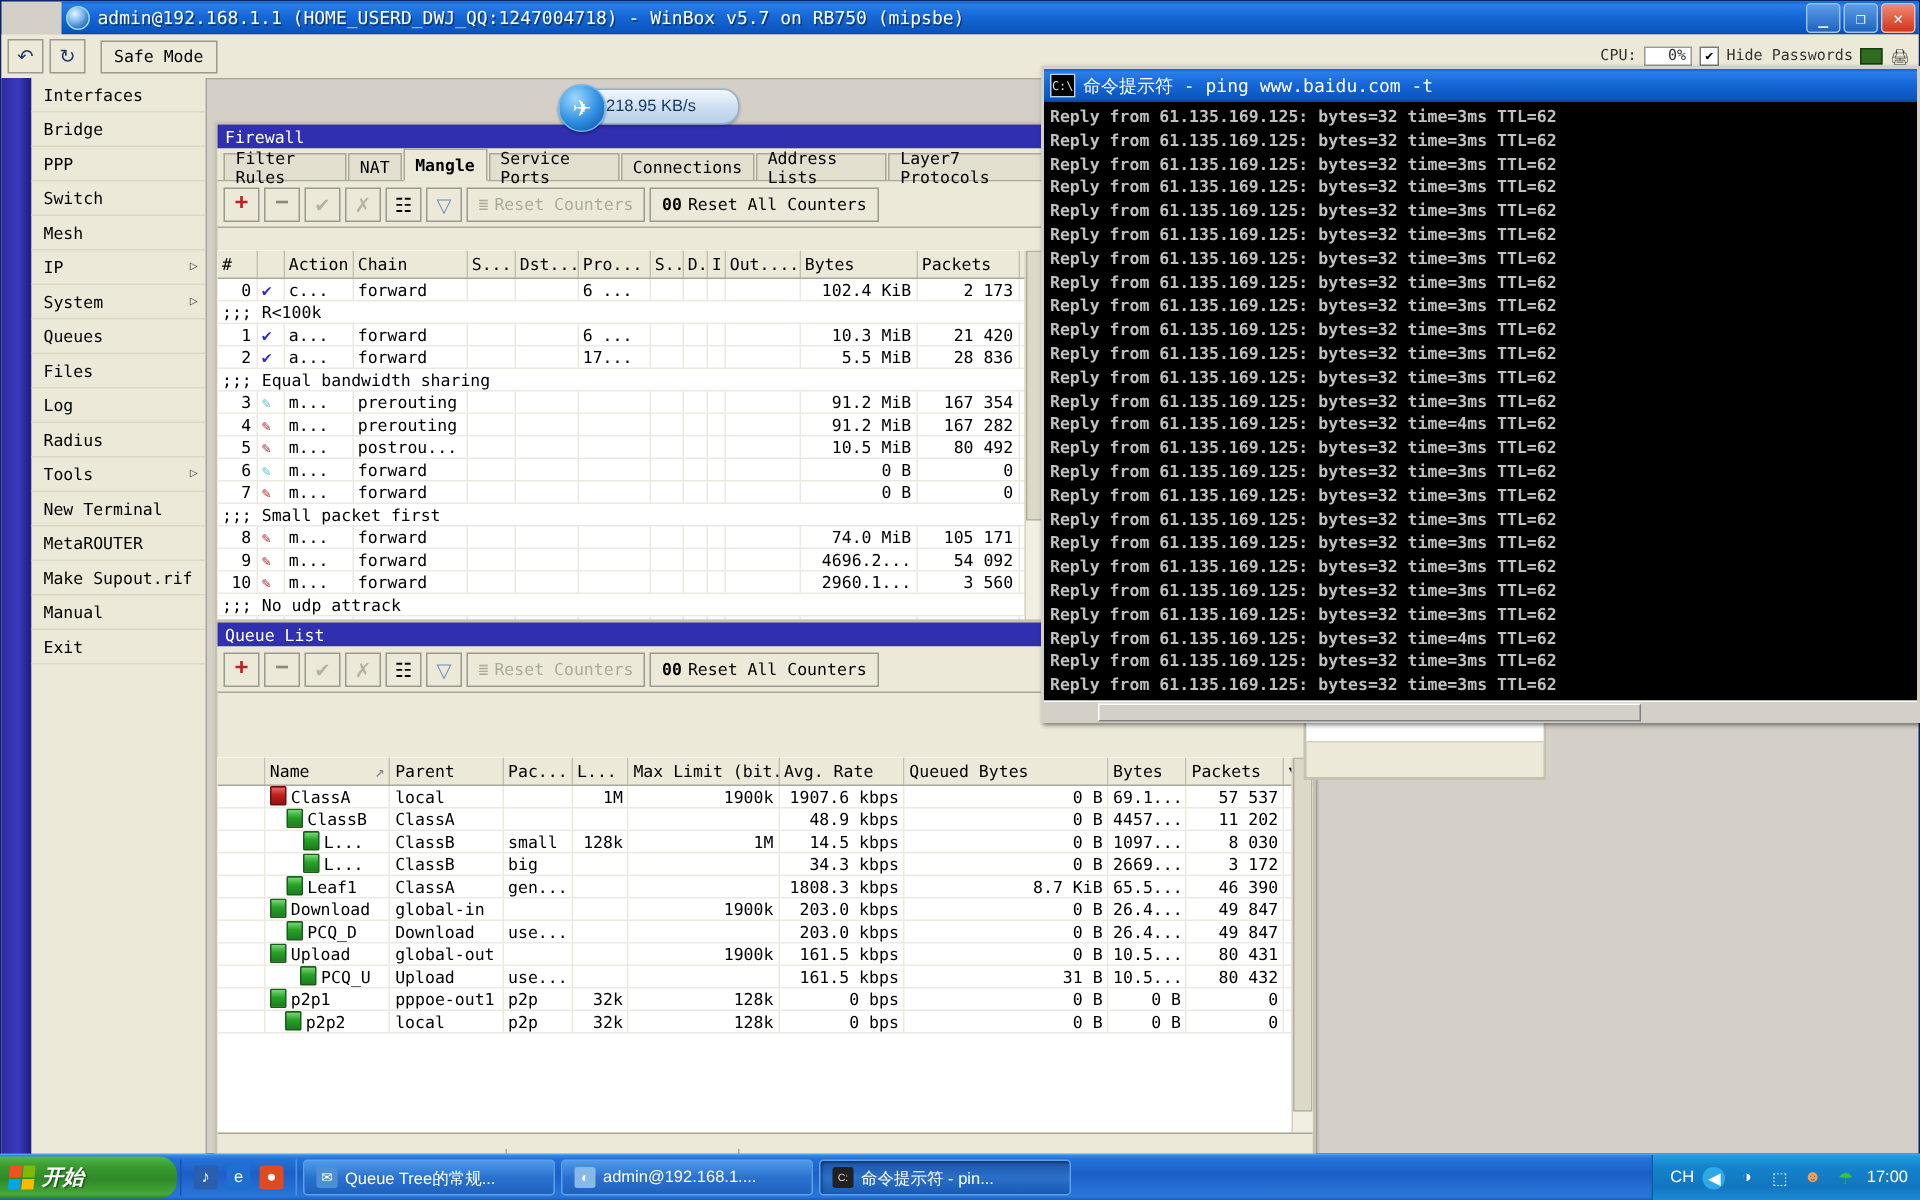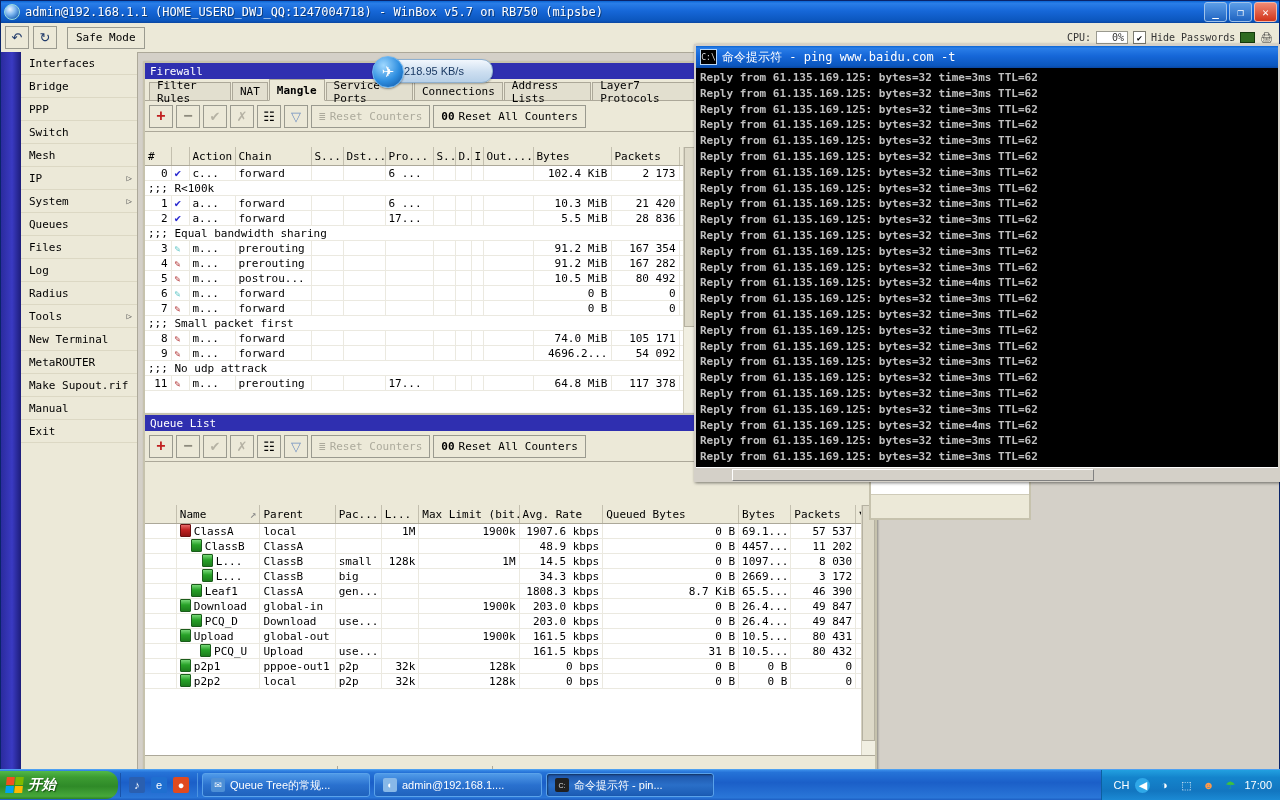--- a/index.html
+++ b/index.html
@@ -10,20 +10,21 @@
     background:#808080;
     position:relative;
   }
   
   #winbox{position:absolute;left:0;top:0;width:1280px;height:770px;background:#d4d0c8;border:1px solid #0a246a;box-sizing:border-box;}
   .wb-title{
     height:22px;
     background:linear-gradient(to bottom,#0a64d2 0%,#2a7ee8 10%,#1667d8 45%,#0b56bd 90%,#0a46a0 100%);
     display:flex;align-items:center;color:#fff;font-family:"DejaVu Sans Mono",monospace;font-size:12px;
     padding-left:3px;
+    margin-left:40px;
   }
   .wb-title .tsphere{width:14px;height:14px;border-radius:50%;
      background:radial-gradient(circle at 35% 30%,#eaf4ff 0%,#7fb8f0 40%,#2b6fc0 75%,#103b78 100%);
      margin-right:5px;flex:0 0 auto;border:1px solid #9dd;}
   .wb-title .ttext{white-space:nowrap;overflow:hidden;text-shadow:1px 1px 0 #0a3a7a;}
   .wb-btns{margin-left:auto;display:flex;gap:2px;padding-right:2px;}
   .wb-btn{width:21px;height:18px;border:1px solid #9fc2ea;border-radius:3px;color:#fff;
     display:flex;align-items:center;justify-content:center;font-size:11px;font-weight:bold;
     background:linear-gradient(to bottom,#5c9ee8,#1f63c0);}
   .wb-btn.close{background:linear-gradient(to bottom,#f08a74,#d2341a);border-color:#f3b9ad;}
@@ -69,21 +70,21 @@
   table.grid th{background:#ece9d8;border-right:1px solid #c3bfae;border-bottom:1px solid #aca899;
      text-align:left;font-weight:normal;padding:1px 3px;height:16px;overflow:hidden;white-space:nowrap;}
   table.grid td{background:#fff;border-right:1px solid #ebe9e0;border-bottom:1px solid #ebe9e0;
      padding:0 3px;height:14px;overflow:hidden;white-space:nowrap;}
   td.num{text-align:right;}
   tr.cmt td{background:#fff;color:#000;}
   .ico-tick{color:#2a2ad0;font-size:11px;}
   .ico-pen{font-size:10px;}
 
   
-  #fw{left:142px;top:60px;width:552px;height:350px;}
+  #fw{left:142px;top:80px;width:552px;height:350px;}
   #fwgrid{position:absolute;left:0;top:84px;right:0;bottom:0;overflow:hidden;background:#fff;}
 
   
   #ql{left:142px;top:412px;width:730px;height:358px;}
   #qlgrid{position:absolute;left:0;top:90px;right:0;bottom:18px;overflow:hidden;background:#fff;}
   #qlstatus{position:absolute;left:0;bottom:0;height:17px;right:0;background:#ece9d8;border-top:1px solid #aca899;
      display:flex;font-family:"DejaVu Sans Mono",monospace;font-size:11px;align-items:center;}
   #qlstatus div{padding:0 6px;height:100%;display:flex;align-items:center;margin-top:20px;}
   #qlstatus div+div{border-left:1px solid #aca899;padding-left:12px;}
   .qicon{display:inline-block;width:9px;height:11px;margin-right:3px;vertical-align:-2px;border:1px solid #1a5c1a;
@@ -487,20 +488,36 @@
               <td></td>
               <td></td>
               <td></td>
               <td></td>
               <td></td>
               <td></td>
               <td class="num">4696.2...</td>
               <td class="num">54 092</td>
               <td></td>
             </tr>
+            <tr>
+              <td class="num">10</td>
+              <td><span class="ico-pen" style="color:#b03030">✎</span></td>
+              <td>m...</td>
+              <td>forward</td>
+              <td></td>
+              <td></td>
+              <td></td>
+              <td></td>
+              <td></td>
+              <td></td>
+              <td></td>
+              <td class="num">2960.1...</td>
+              <td class="num">3 560</td>
+              <td></td>
+            </tr>
             <tr class="cmt">
               <td colspan="14">;;; No udp attrack</td>
             </tr>
             <tr>
               <td class="num">11</td>
               <td><span class="ico-pen" style="color:#b03030">✎</span></td>
               <td>m...</td>
               <td>prerouting</td>
               <td></td>
               <td></td>
@@ -709,21 +726,21 @@
               <td class="num">32k</td>
               <td class="num">128k</td>
               <td class="num">0 bps</td>
               <td class="num">0 B</td>
               <td class="num">0 B</td>
               <td class="num">0</td>
               <td></td>
             </tr>
             <tr>
               <td></td>
-              <td style="padding-left: 3px;"><span class="qicon"></span><span>p2p2</span></td>
+              <td style="padding-left: 13px;"><span class="qicon"></span><span>p2p2</span></td>
               <td>local</td>
               <td>p2p</td>
               <td class="num">32k</td>
               <td class="num">128k</td>
               <td class="num">0 bps</td>
               <td class="num">0 B</td>
               <td class="num">0 B</td>
               <td class="num">0</td>
               <td></td>
             </tr>

